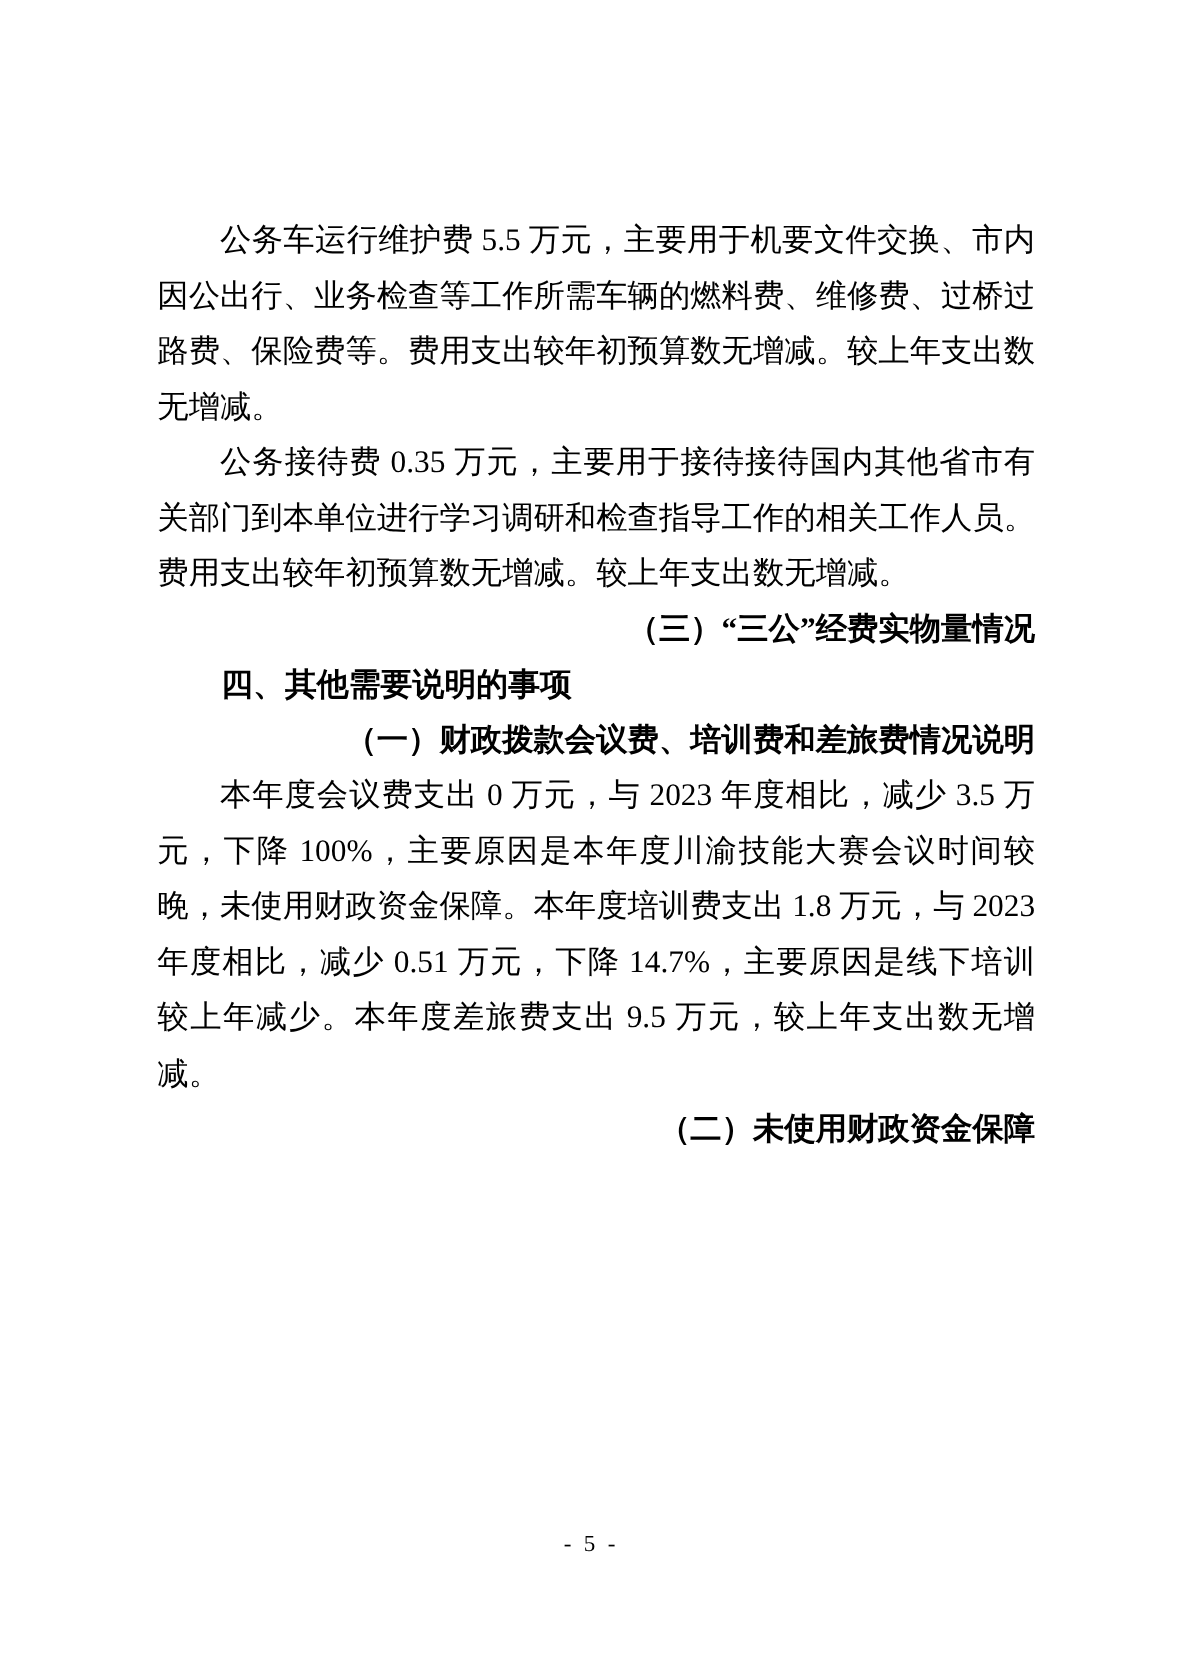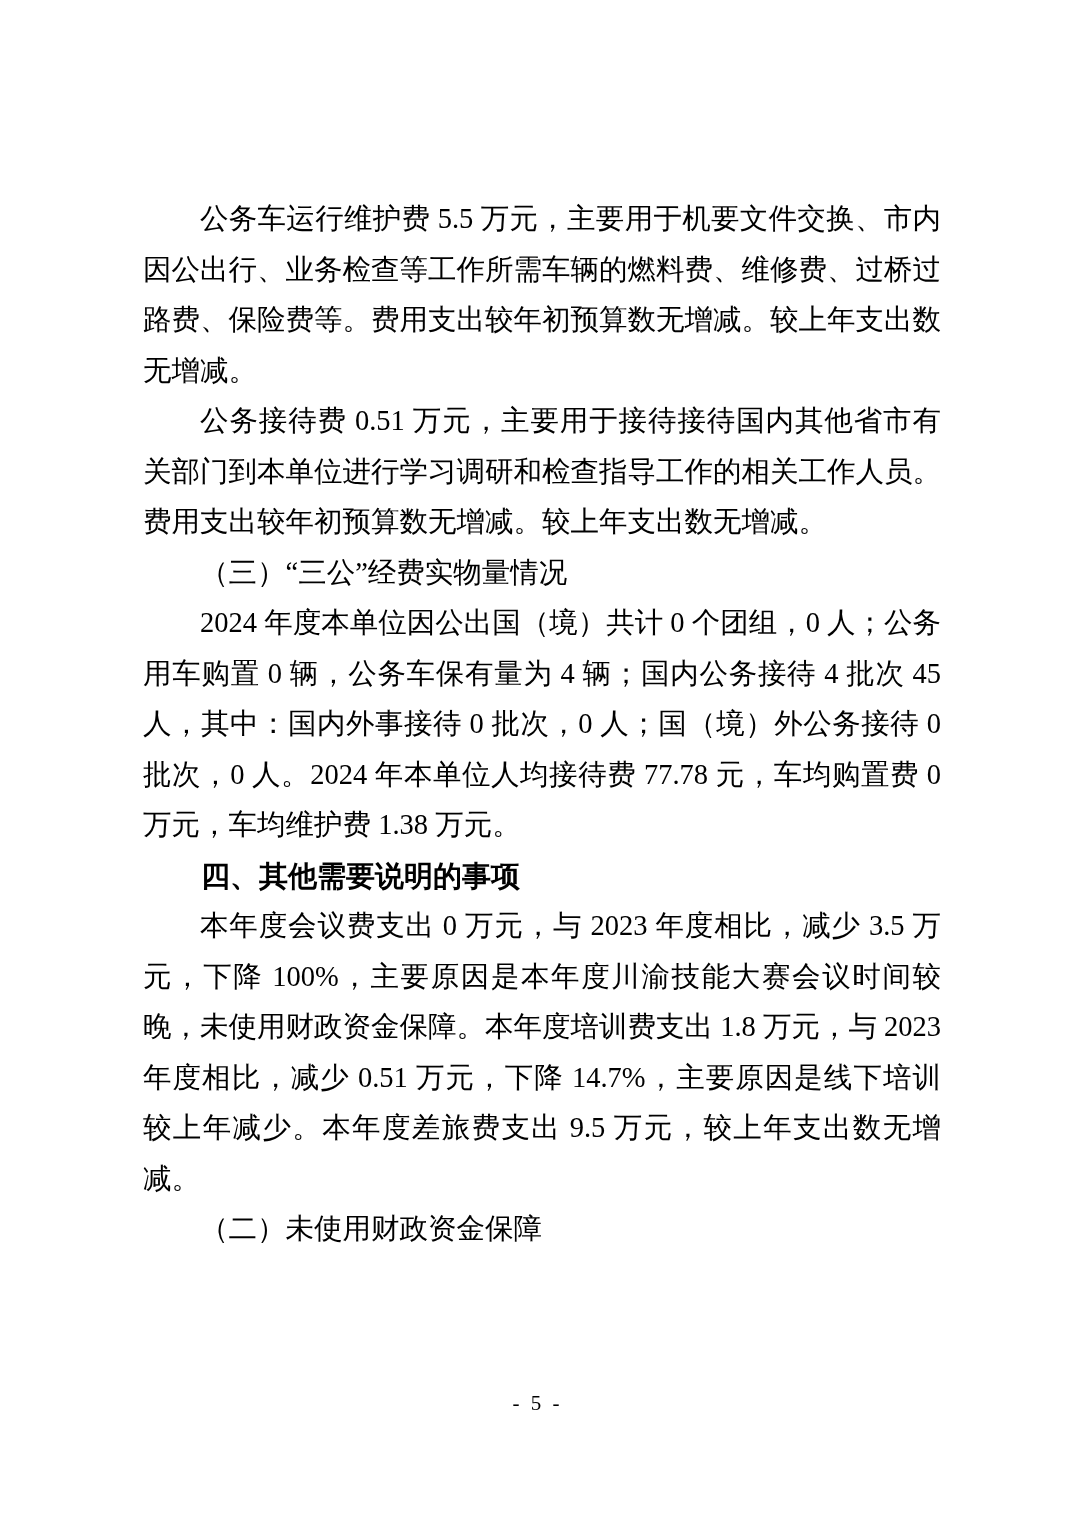--- a/index.html
+++ b/index.html
@@ -25,22 +25,22 @@
     padding: 0;
     color: #000000;
     font-family: "Liberation Serif", "DejaVu Serif", serif;
     font-size: 28.5px;
     line-height: 50.5px;
     text-align: justify;
     text-indent: 2em;
     word-break: break-all;
   }
   .content p.h-kai {
-    font-weight: 400;
-    text-align: left;
+    font-weight: 700;
+    text-align: right;
   }
   .content p.h-hei {
     font-family: "Liberation Sans", "DejaVu Sans", sans-serif;
     font-weight: 700;
     text-align: left;
     font-size: 29px;
   }
   .page-number {
     position: absolute;
     top: 1390px;
@@ -53,21 +53,21 @@
     line-height: 26px;
     letter-spacing: 3px;
   }
 </style>
 </head>
 <body>
 
 <div class="page">
   <div class="content">
     <p class="body">公务车运行维护费 5.5 万元，主要用于机要文件交换、市内因公出行、业务检查等工作所需车辆的燃料费、维修费、过桥过路费、保险费等。费用支出较年初预算数无增减。较上年支出数无增减。</p>
-    <p class="body">公务接待费 0.51 万元，主要用于接待接待国内其他省市有关部门到本单位进行学习调研和检查指导工作的相关工作人员。费用支出较年初预算数无增减。较上年支出数无增减。</p>
+    <p class="body">公务接待费 0.35 万元，主要用于接待接待国内其他省市有关部门到本单位进行学习调研和检查指导工作的相关工作人员。费用支出较年初预算数无增减。较上年支出数无增减。</p>
     <p class="h-kai">（三）“三公”经费实物量情况</p>
-    <p class="body">2024 年度本单位因公出国（境）共计 0 个团组，0 人；公务用车购置 0 辆，公务车保有量为 4 辆；国内公务接待 4 批次 45 人，其中：国内外事接待 0 批次，0 人；国（境）外公务接待 0 批次，0 人。2024 年本单位人均接待费 77.78 元，车均购置费 0 万元，车均维护费 1.38 万元。</p>
     <p class="h-hei">四、其他需要说明的事项</p>
+    <p class="h-kai">（一）财政拨款会议费、培训费和差旅费情况说明</p>
     <p class="body">本年度会议费支出 0 万元，与 2023 年度相比，减少 3.5 万元，下降 100%，主要原因是本年度川渝技能大赛会议时间较晚，未使用财政资金保障。本年度培训费支出 1.8 万元，与 2023 年度相比，减少 0.51 万元，下降 14.7%，主要原因是线下培训较上年减少。本年度差旅费支出 9.5 万元，较上年支出数无增减。</p>
     <p class="h-kai">（二）未使用财政资金保障</p>
   </div>
   <div class="page-number">- 5 -</div>
 </div>
 
 </body></html>

